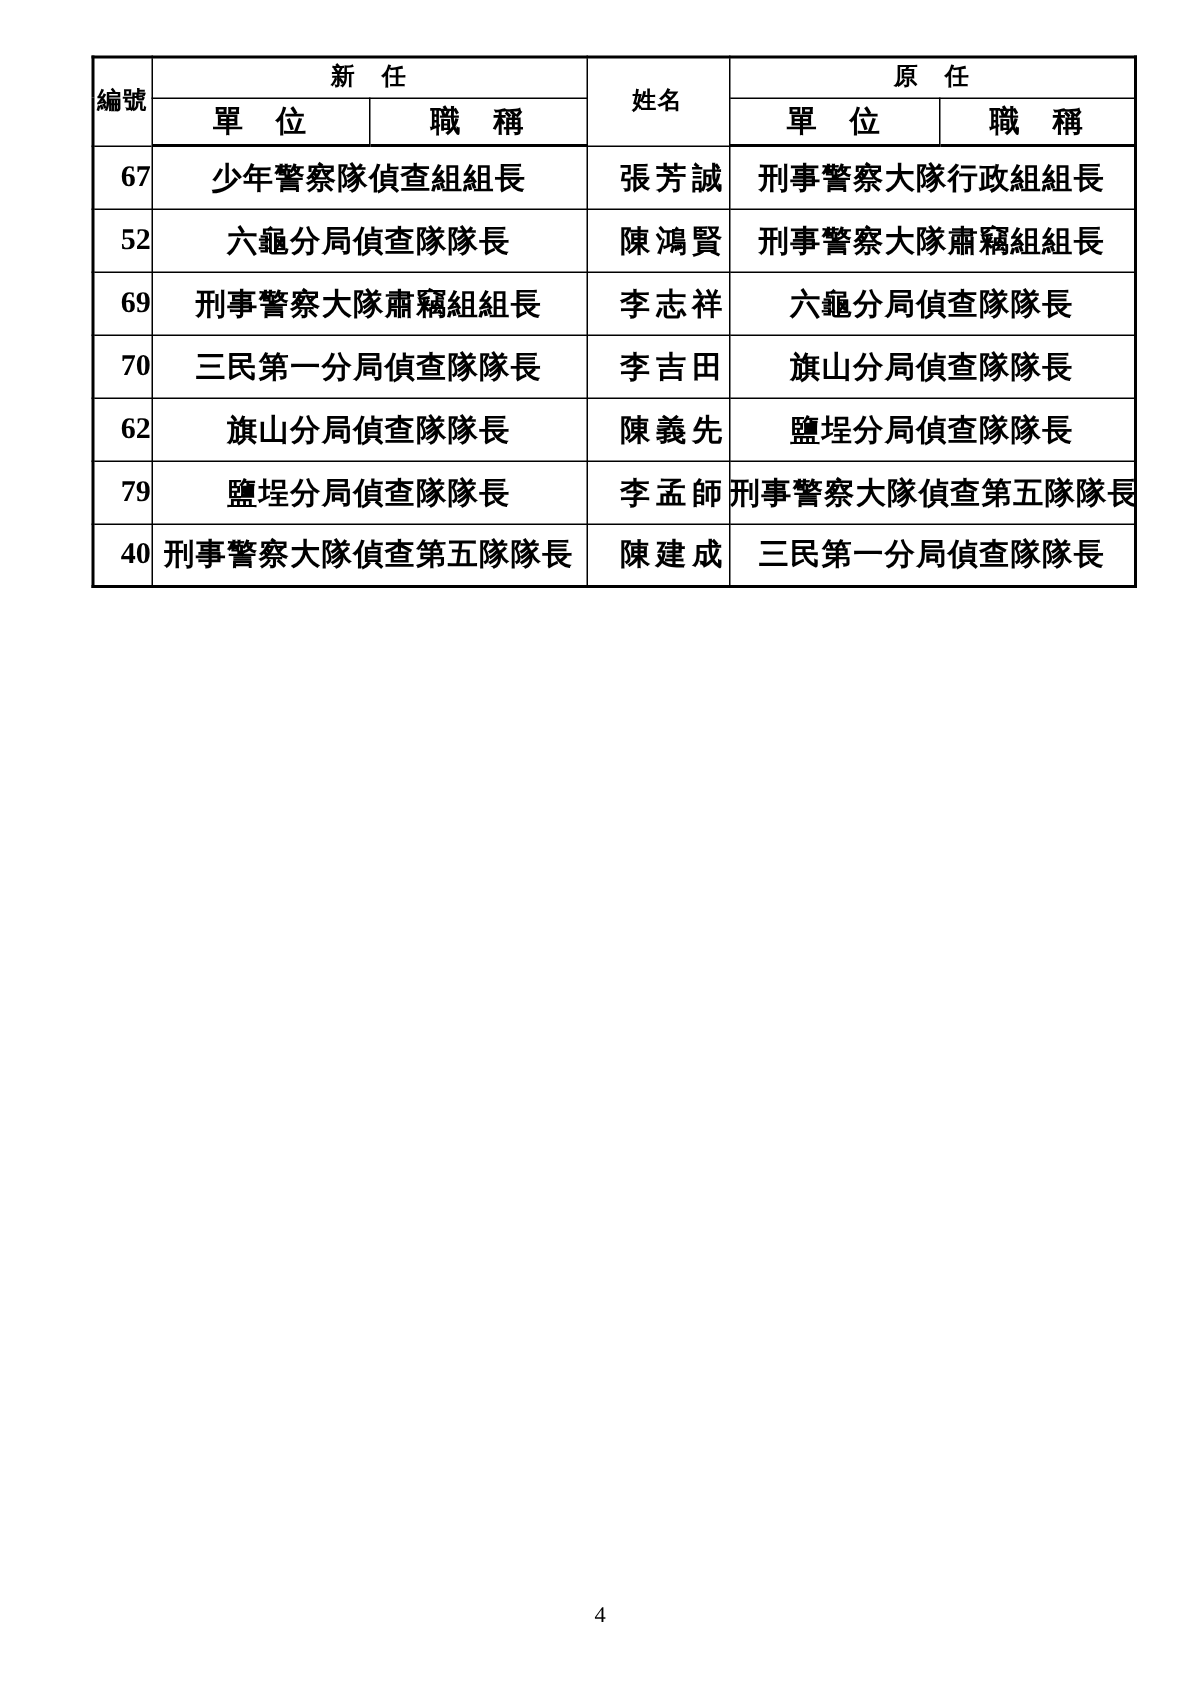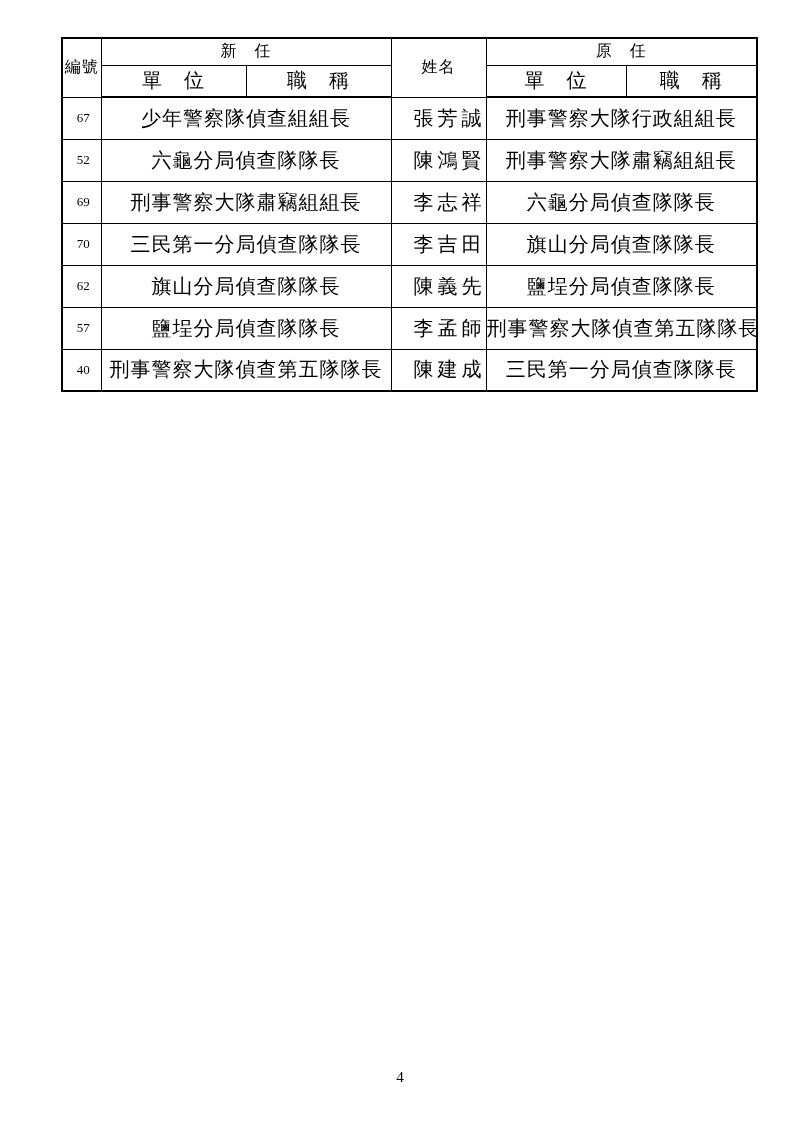--- a/index.html
+++ b/index.html
@@ -17,35 +17,35 @@
     position: absolute;
     left: 61px;
     top: 37px;
     width: 695px;
     border-collapse: collapse;
     table-layout: fixed;
     border: 2px solid #000;
   }
   .roster th, .roster td {
     border: 1.4px solid #000;
-    font-weight: normal;
+    font-weight: bold;
     text-align: center;
     vertical-align: middle;
     overflow: hidden;
     white-space: nowrap;
   }
   .roster thead tr.group-row th { height: 27px; font-size: 16px; letter-spacing: 1px; }
   .roster thead tr.sub-row th { height: 32px; font-size: 20px; letter-spacing: 1px; }
   .roster thead tr.sub-row th { border-bottom: 2.2px solid #000; }
   .roster thead th.no-head { font-size: 15px; letter-spacing: 0; }
   .roster tbody td { height: 42px; font-size: 20px; letter-spacing: 1px; }
   .roster tbody td.no-cell {
-    text-align: center;
+    text-align: right;
     padding-left: 3px;
-    font-size: 13px;
+    font-size: 20px;
     letter-spacing: 0;
   }
   .roster tbody td.name-cell { letter-spacing: 4px; padding-left: 4px; text-align: right; }
   .page-number {
     position: absolute;
     left: 0;
     top: 1069px;
     width: 100%;
     text-align: center;
     font-size: 15px;
@@ -104,21 +104,21 @@
         <td class="name-cell">李吉田</td>
         <td colspan="2">旗山分局偵查隊隊長</td>
       </tr>
       <tr>
         <td class="no-cell">62</td>
         <td colspan="2">旗山分局偵查隊隊長</td>
         <td class="name-cell">陳義先</td>
         <td colspan="2">鹽埕分局偵查隊隊長</td>
       </tr>
       <tr>
-        <td class="no-cell">57</td>
+        <td class="no-cell">79</td>
         <td colspan="2">鹽埕分局偵查隊隊長</td>
         <td class="name-cell">李孟師</td>
         <td colspan="2">刑事警察大隊偵查第五隊隊長</td>
       </tr>
       <tr>
         <td class="no-cell">40</td>
         <td colspan="2">刑事警察大隊偵查第五隊隊長</td>
         <td class="name-cell">陳建成</td>
         <td colspan="2">三民第一分局偵查隊隊長</td>
       </tr>

